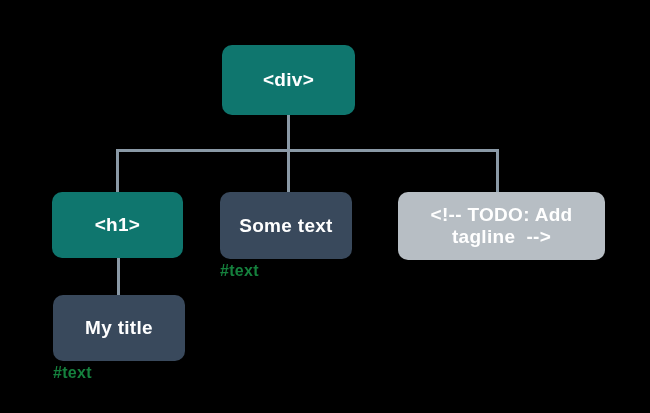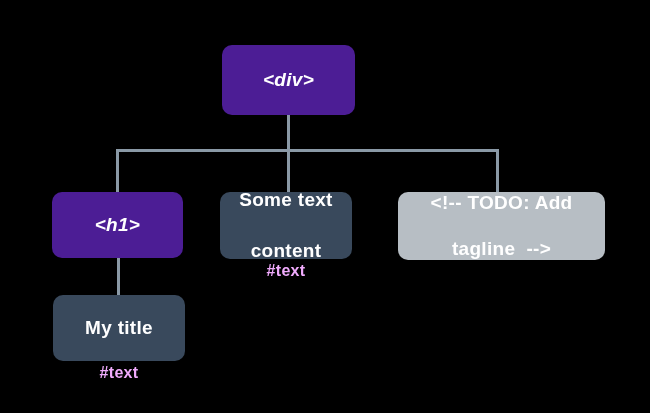--- a/index.html
+++ b/index.html
@@ -30,42 +30,42 @@
     flex-direction: column;
     align-items: center;
     justify-content: center;
     color: #ffffff;
     font-size: 19px;
     font-weight: 600;
     letter-spacing: 0.3px;
     text-align: center;
     box-sizing: border-box;
   }
-  .node-element { background: #4c1d95; font-style: italic; }
+  .node-element { background: #0f766e; }
   .node-textnode { background: #39495c; gap: 29px; }
   .node-comment  { background: #b7bec4; }
   .node-line {
     display: block;
     line-height: 22px;
     white-space: pre;
   }
   .caption {
     position: absolute;
-    color: #f0abfc;
+    color: #15803d;
     font-size: 16px;
     font-weight: 700;
     letter-spacing: 0.3px;
-    text-align: center;
+    text-align: left;
   }
 
   
   #node-root    { left: 222px; top: 45px;  width: 133px; height: 70px; }
   #node-h1      { left: 52px;  top: 192px; width: 131px; height: 66px; }
   #node-text    { left: 220px; top: 192px; width: 132px; height: 67px; }
-  #node-comment { left: 398px; top: 192px; width: 207px; height: 68px; justify-content: space-between; }
+  #node-comment { left: 398px; top: 192px; width: 207px; height: 68px; }
   #node-title   { left: 53px;  top: 295px; width: 132px; height: 66px; }
 
   #line-root-stem  { left: 287px; top: 115px; width: 3px;   height: 37px; }
   #line-horizontal { left: 116px; top: 149px; width: 383px; height: 3px;  }
   #line-drop-h1    { left: 116px; top: 149px; width: 3px;   height: 43px; }
   #line-drop-text  { left: 287px; top: 149px; width: 3px;   height: 43px; }
   #line-drop-comment { left: 496px; top: 149px; width: 3px; height: 43px; }
   #line-h1-title   { left: 117px; top: 258px; width: 3px;   height: 37px; }
 
   #caption-text    { left: 220px; top: 262px; width: 132px; }
@@ -87,21 +87,20 @@
   <div class="node node-element" id="node-root">
     <span class="node-line">&lt;div&gt;</span>
   </div>
 
   <div class="node node-element" id="node-h1">
     <span class="node-line">&lt;h1&gt;</span>
   </div>
 
   <div class="node node-textnode" id="node-text">
     <span class="node-line">Some text</span>
-    <span class="node-line">content</span>
   </div>
 
   <div class="node node-comment" id="node-comment">
     <span class="node-line">&lt;!-- TODO: Add</span>
     <span class="node-line">tagline  --&gt;</span>
   </div>
 
   <div class="node node-textnode" id="node-title">
     <span class="node-line">My title</span>
   </div>

